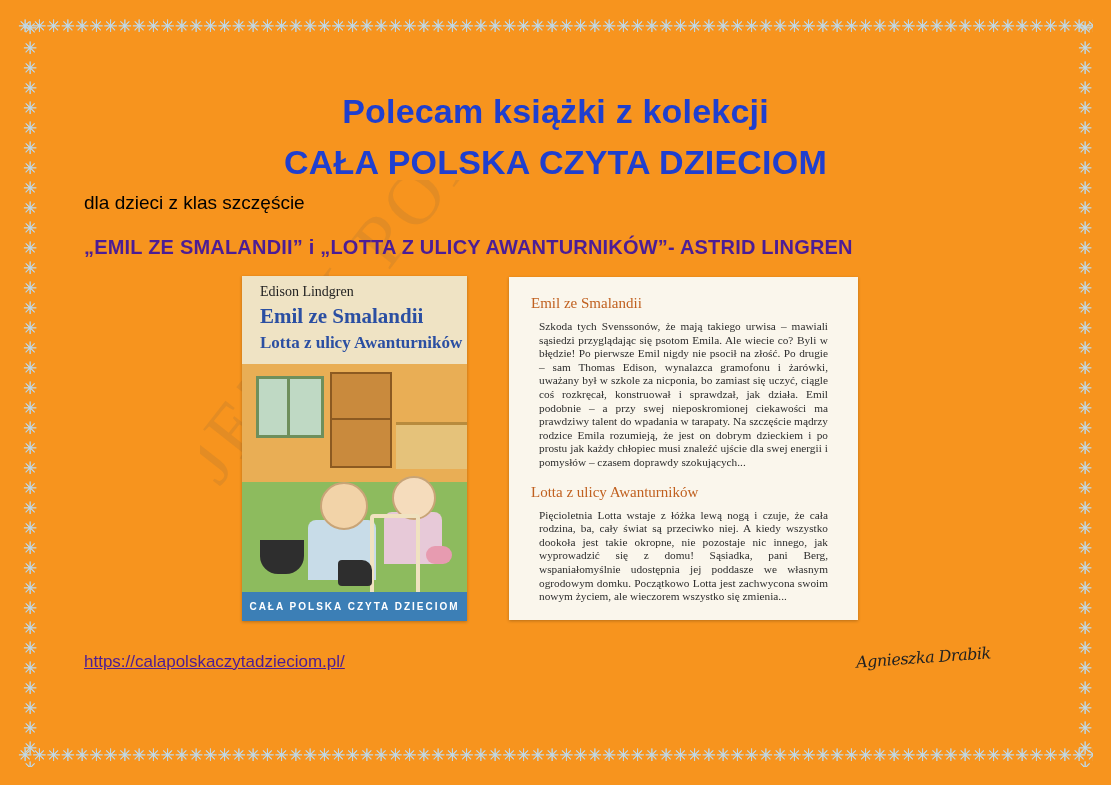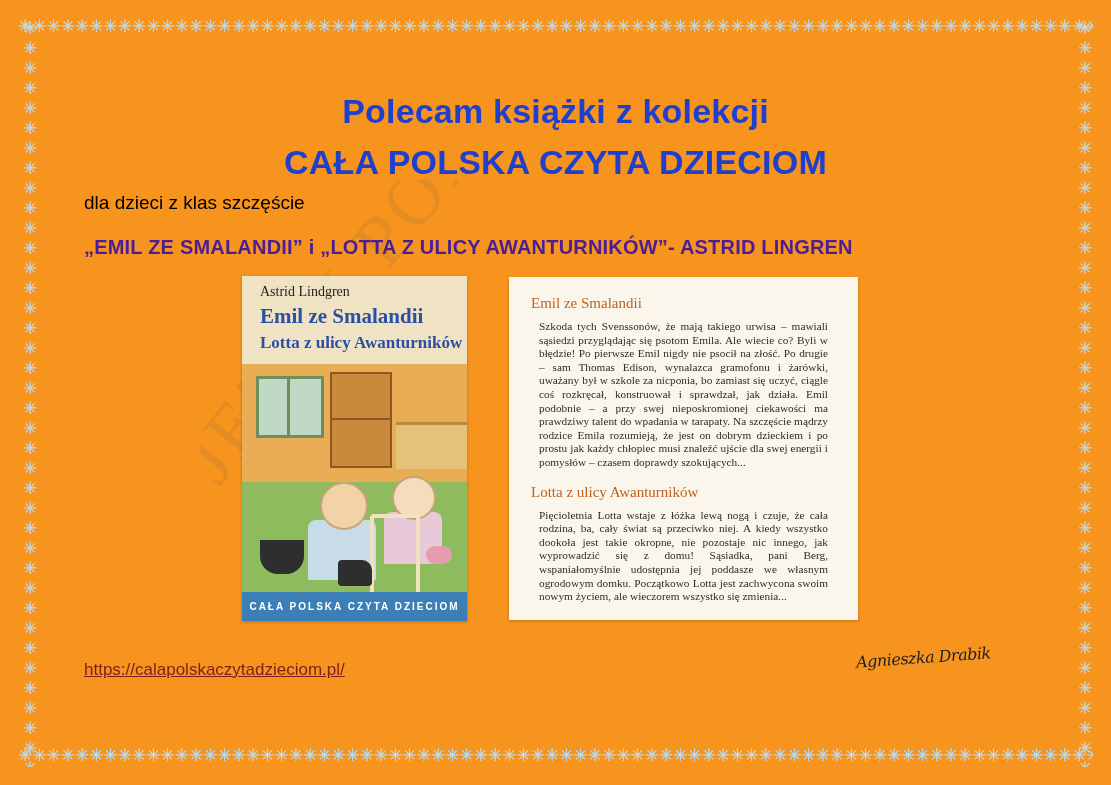--- a/index.html
+++ b/index.html
@@ -267,23 +267,22 @@
     color: #2C2C2C;
     text-align: justify;
   }
 
   
   .link {
     position: absolute;
     left: 84px;
     top: 652px;
     font-size: 17px;
-    color: #7f1d1d;
+    color: #4c1d95;
     text-decoration: underline;
-    margin-top: 8px;
   }
   .signature {
     position: absolute;
     left: 856px;
     top: 648px;
     font-family: "DejaVu Serif", serif;
     font-style: italic;
     font-size: 16px;
     color: #222222;
     transform: rotate(-4deg);
@@ -306,21 +305,21 @@
 
 <div class="content">
 
   <div class="title-1">Polecam książki z kolekcji</div>
   <div class="title-2">CAŁA POLSKA CZYTA DZIECIOM</div>
   <div class="subtitle">dla dzieci z klas szczęście</div>
   <div class="book-line">„EMIL ZE SMALANDII” i  „LOTTA  Z ULICY AWANTURNIKÓW”- ASTRID LINGREN</div>
 
   <div class="cover">
     <div class="cover-top">
-      <div class="cover-author">Astrid Lindgren</div>
+      <div class="cover-author">Edison Lindgren</div>
       <div class="cover-t1">Emil ze Smalandii</div>
       <div class="cover-t2">Lotta z ulicy Awanturników</div>
     </div>
     <div class="cover-art">
       <div class="art-wall"></div>
       <div class="art-floor"></div>
       <div class="art-window"></div>
       <div class="art-cabinet"></div>
       <div class="art-table"></div>
       <div class="art-body-a"></div>

